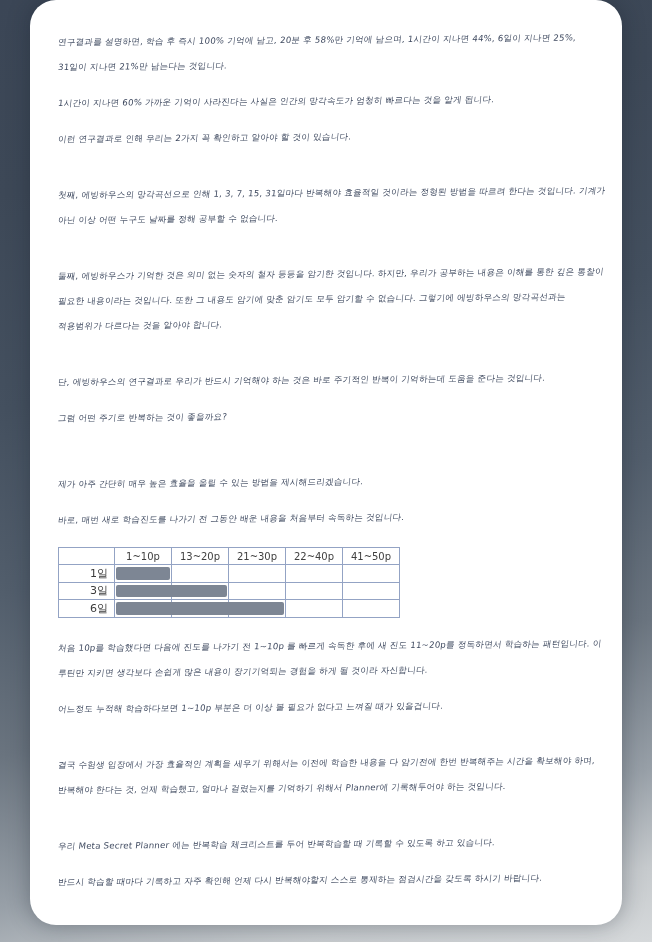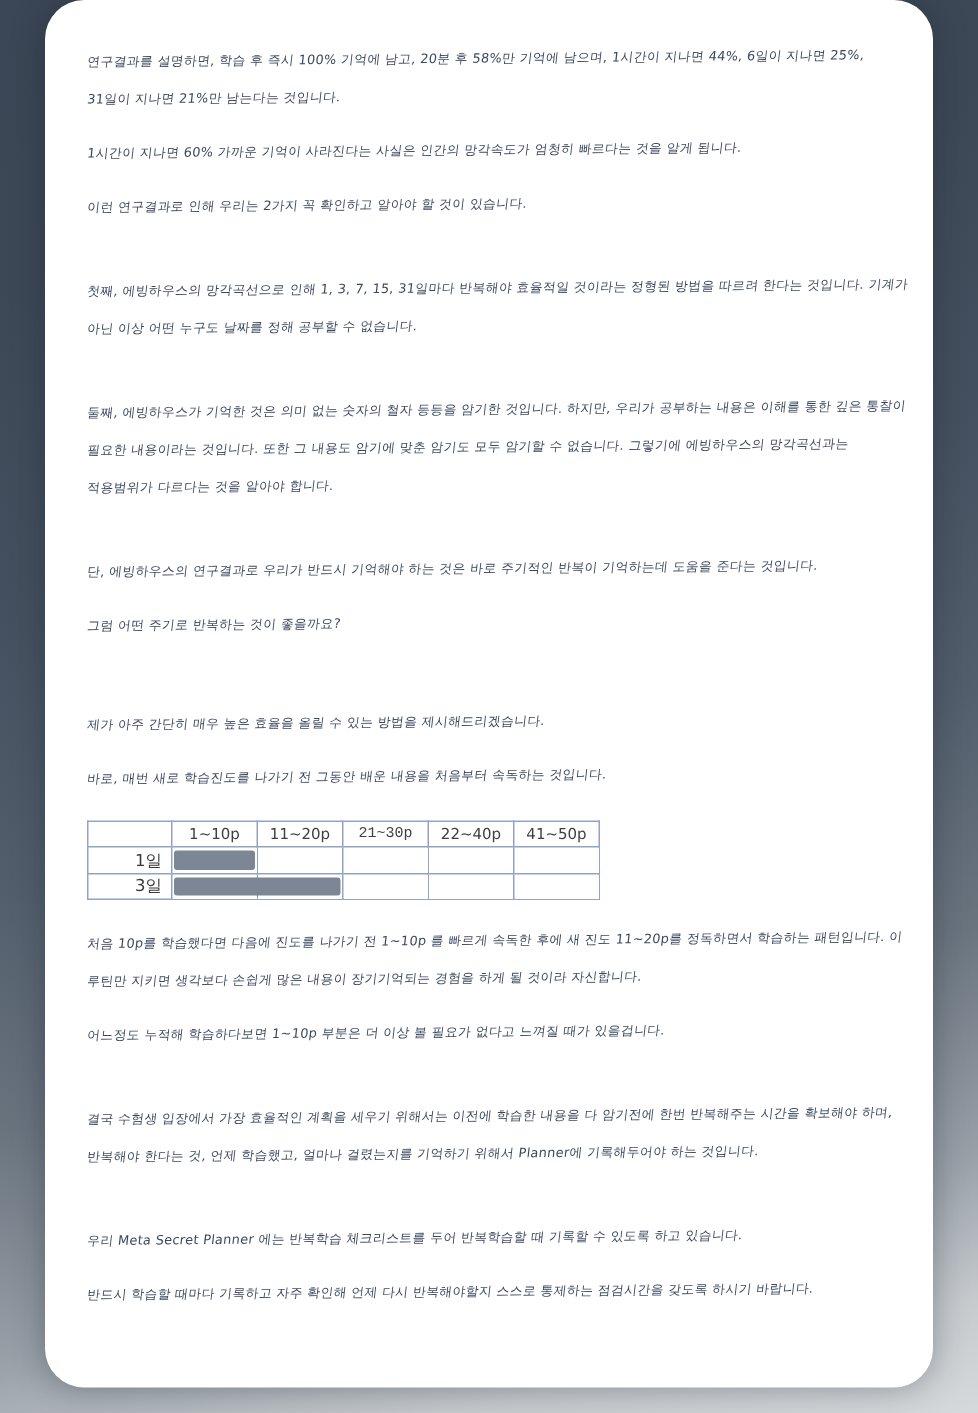--- a/index.html
+++ b/index.html
@@ -175,22 +175,22 @@
           <col>
             <col>
             <col>
             <col>
             <col>
         </colgroup>
         <thead>
           <tr>
             <th class="corner" style="border-color: rgb(147, 163, 196);"></th>
             <th class="colhead" style="border-color: rgb(147, 163, 196);">1~10p</th>
-            <th class="colhead" style="border-color: rgb(147, 163, 196);">11~20p</th>
-            <th class="colhead" style="border-color: rgb(147, 163, 196); font-family: Liberation Mono, monospace;">21~30p</th>
+            <th class="colhead" style="border-color: rgb(147, 163, 196);">13~20p</th>
+            <th class="colhead" style="border-color: rgb(147, 163, 196);">21~30p</th>
             <th class="colhead" style="border-color: rgb(147, 163, 196);">22~40p</th>
             <th class="colhead" style="border-color: rgb(147, 163, 196); margin-top: 40px;">41~50p</th>
           </tr>
         </thead>
         <tbody>
           <tr>
             <td class="rowlabel" style="border-color: rgb(147, 163, 196);">1일</td>
             <td class="cell" style="border-color: rgb(147, 163, 196);">
                 <span class="fill" style="background: rgb(125, 134, 148);"></span>
               </td>
@@ -201,20 +201,34 @@
           </tr>
           <tr>
             <td class="rowlabel" style="border-color: rgb(147, 163, 196);">3일</td>
             <td class="cell j-right" style="border-color: rgb(147, 163, 196);">
                 <span class="fill" style="background: rgb(125, 134, 148);"></span>
               </td>
             <td class="cell j-left" style="border-color: rgb(147, 163, 196);">
                 <span class="fill" style="background: rgb(125, 134, 148);"></span>
               </td>
             <td class="cell fill-none" style="border-color: rgb(147, 163, 196);"></td>
+            <td class="cell fill-none" style="border-color: rgb(147, 163, 196);"></td>
+            <td class="cell fill-none" style="border-color: rgb(147, 163, 196);"></td>
+          </tr>
+          <tr>
+            <td class="rowlabel" style="border-color: rgb(147, 163, 196);">6일</td>
+            <td class="cell j-right" style="border-color: rgb(147, 163, 196);">
+                <span class="fill" style="background: rgb(125, 134, 148);"></span>
+              </td>
+            <td class="cell j-left j-right" style="border-color: rgb(147, 163, 196);">
+                <span class="fill" style="background: rgb(125, 134, 148);"></span>
+              </td>
+            <td class="cell j-left" style="border-color: rgb(147, 163, 196);">
+                <span class="fill" style="background: rgb(125, 134, 148);"></span>
+              </td>
             <td class="cell fill-none" style="border-color: rgb(147, 163, 196);"></td>
             <td class="cell fill-none" style="border-color: rgb(147, 163, 196);"></td>
           </tr>
         </tbody>
       </table>
     </div>
 
     <div>
 
       <div class="para">

